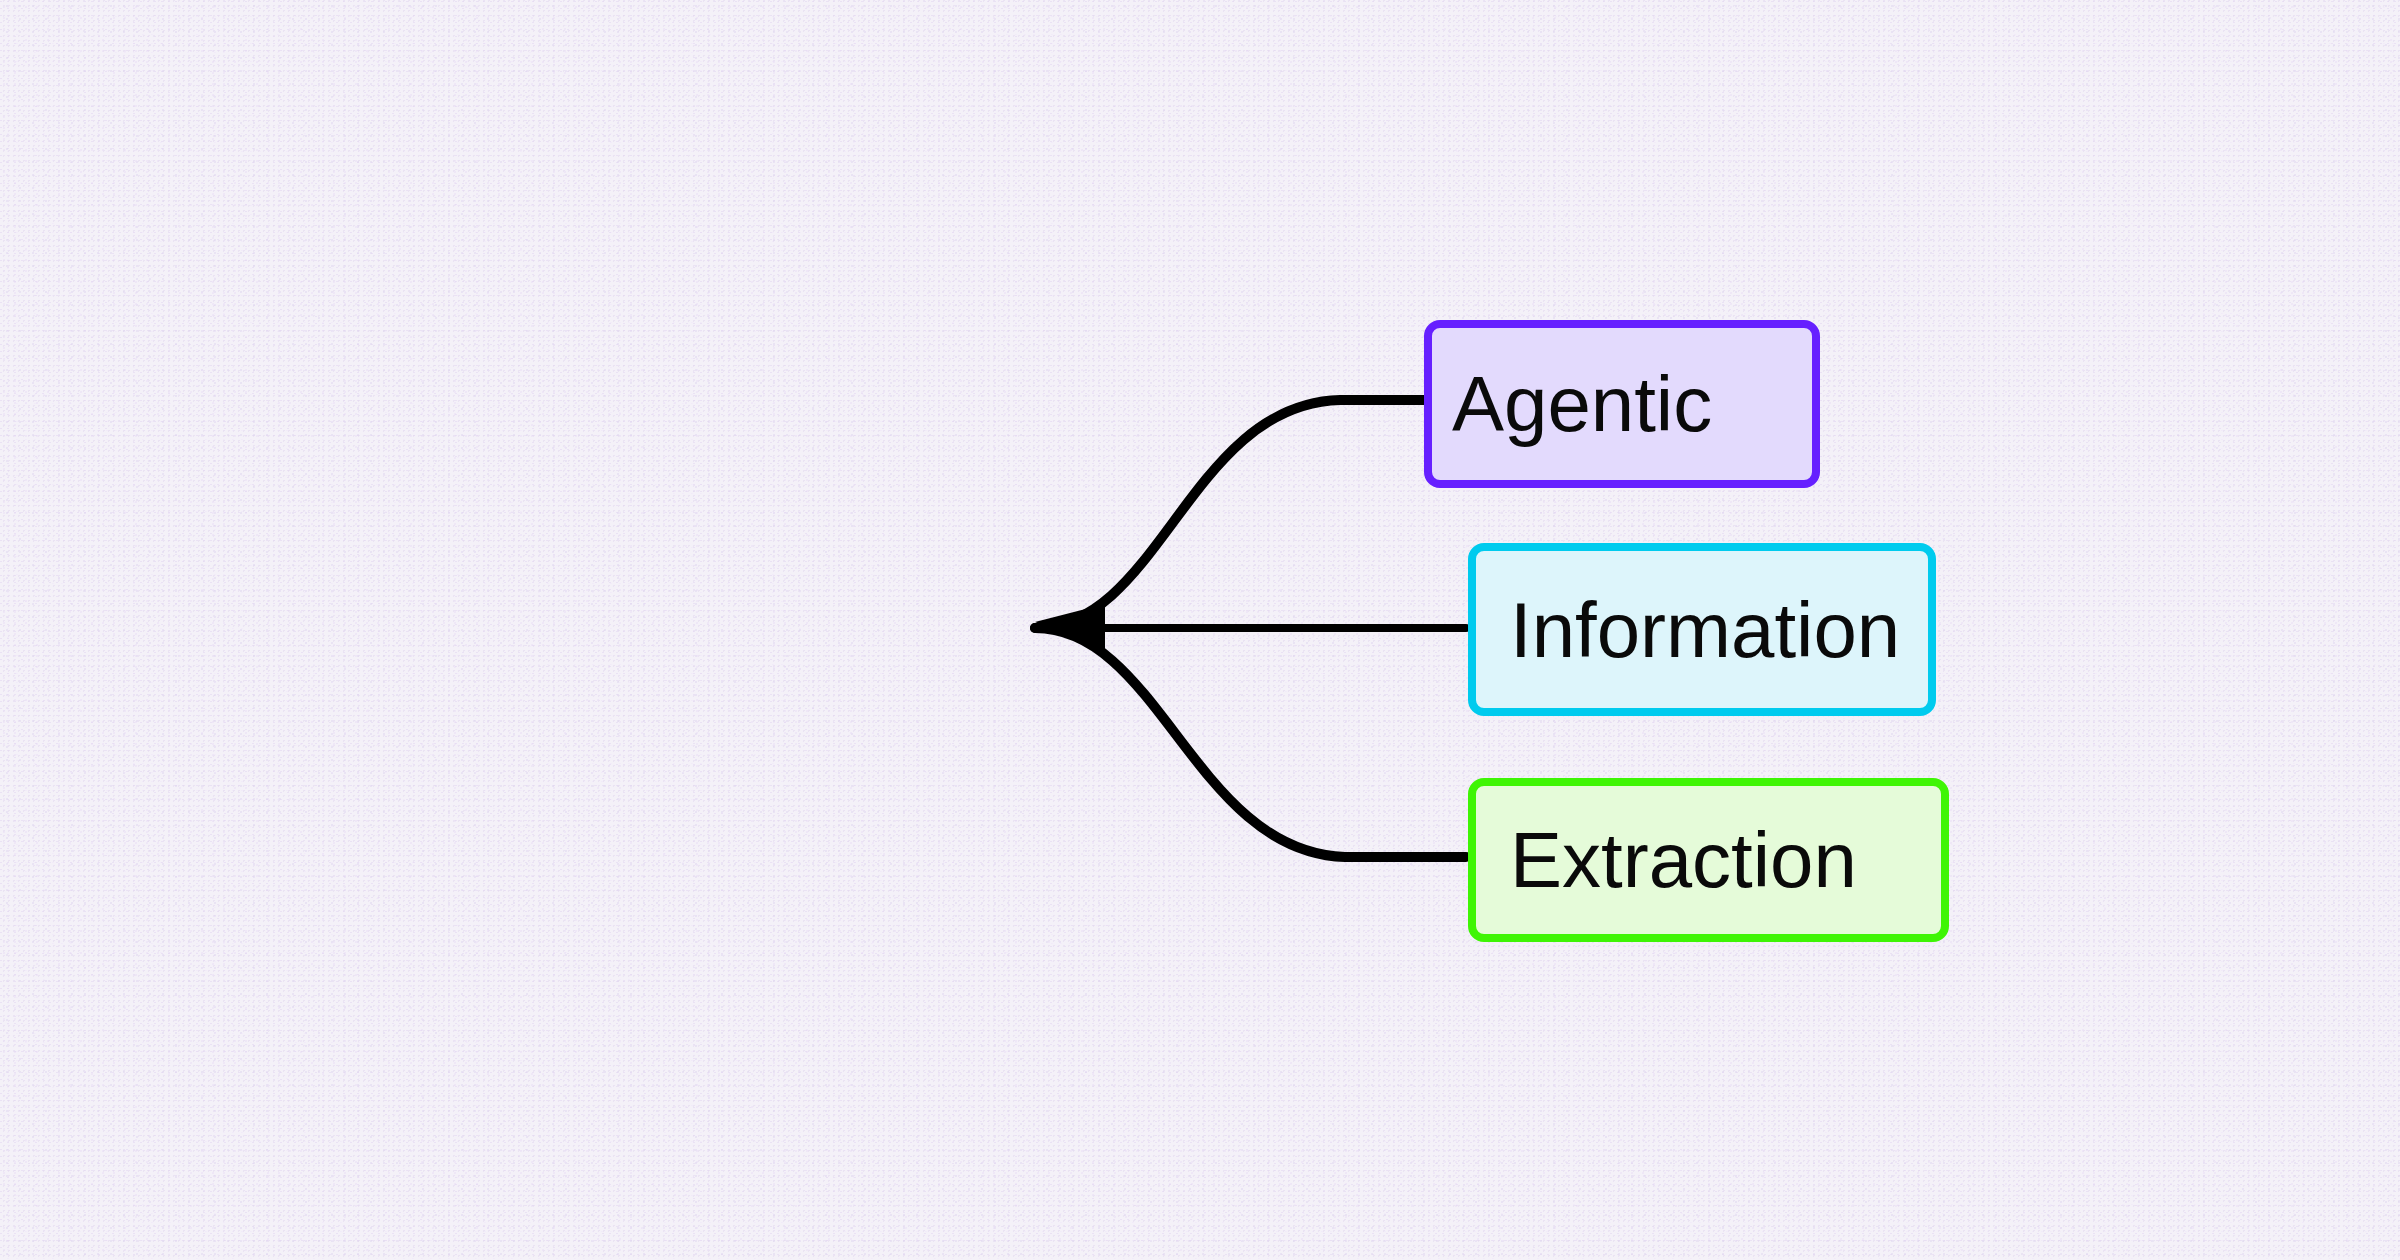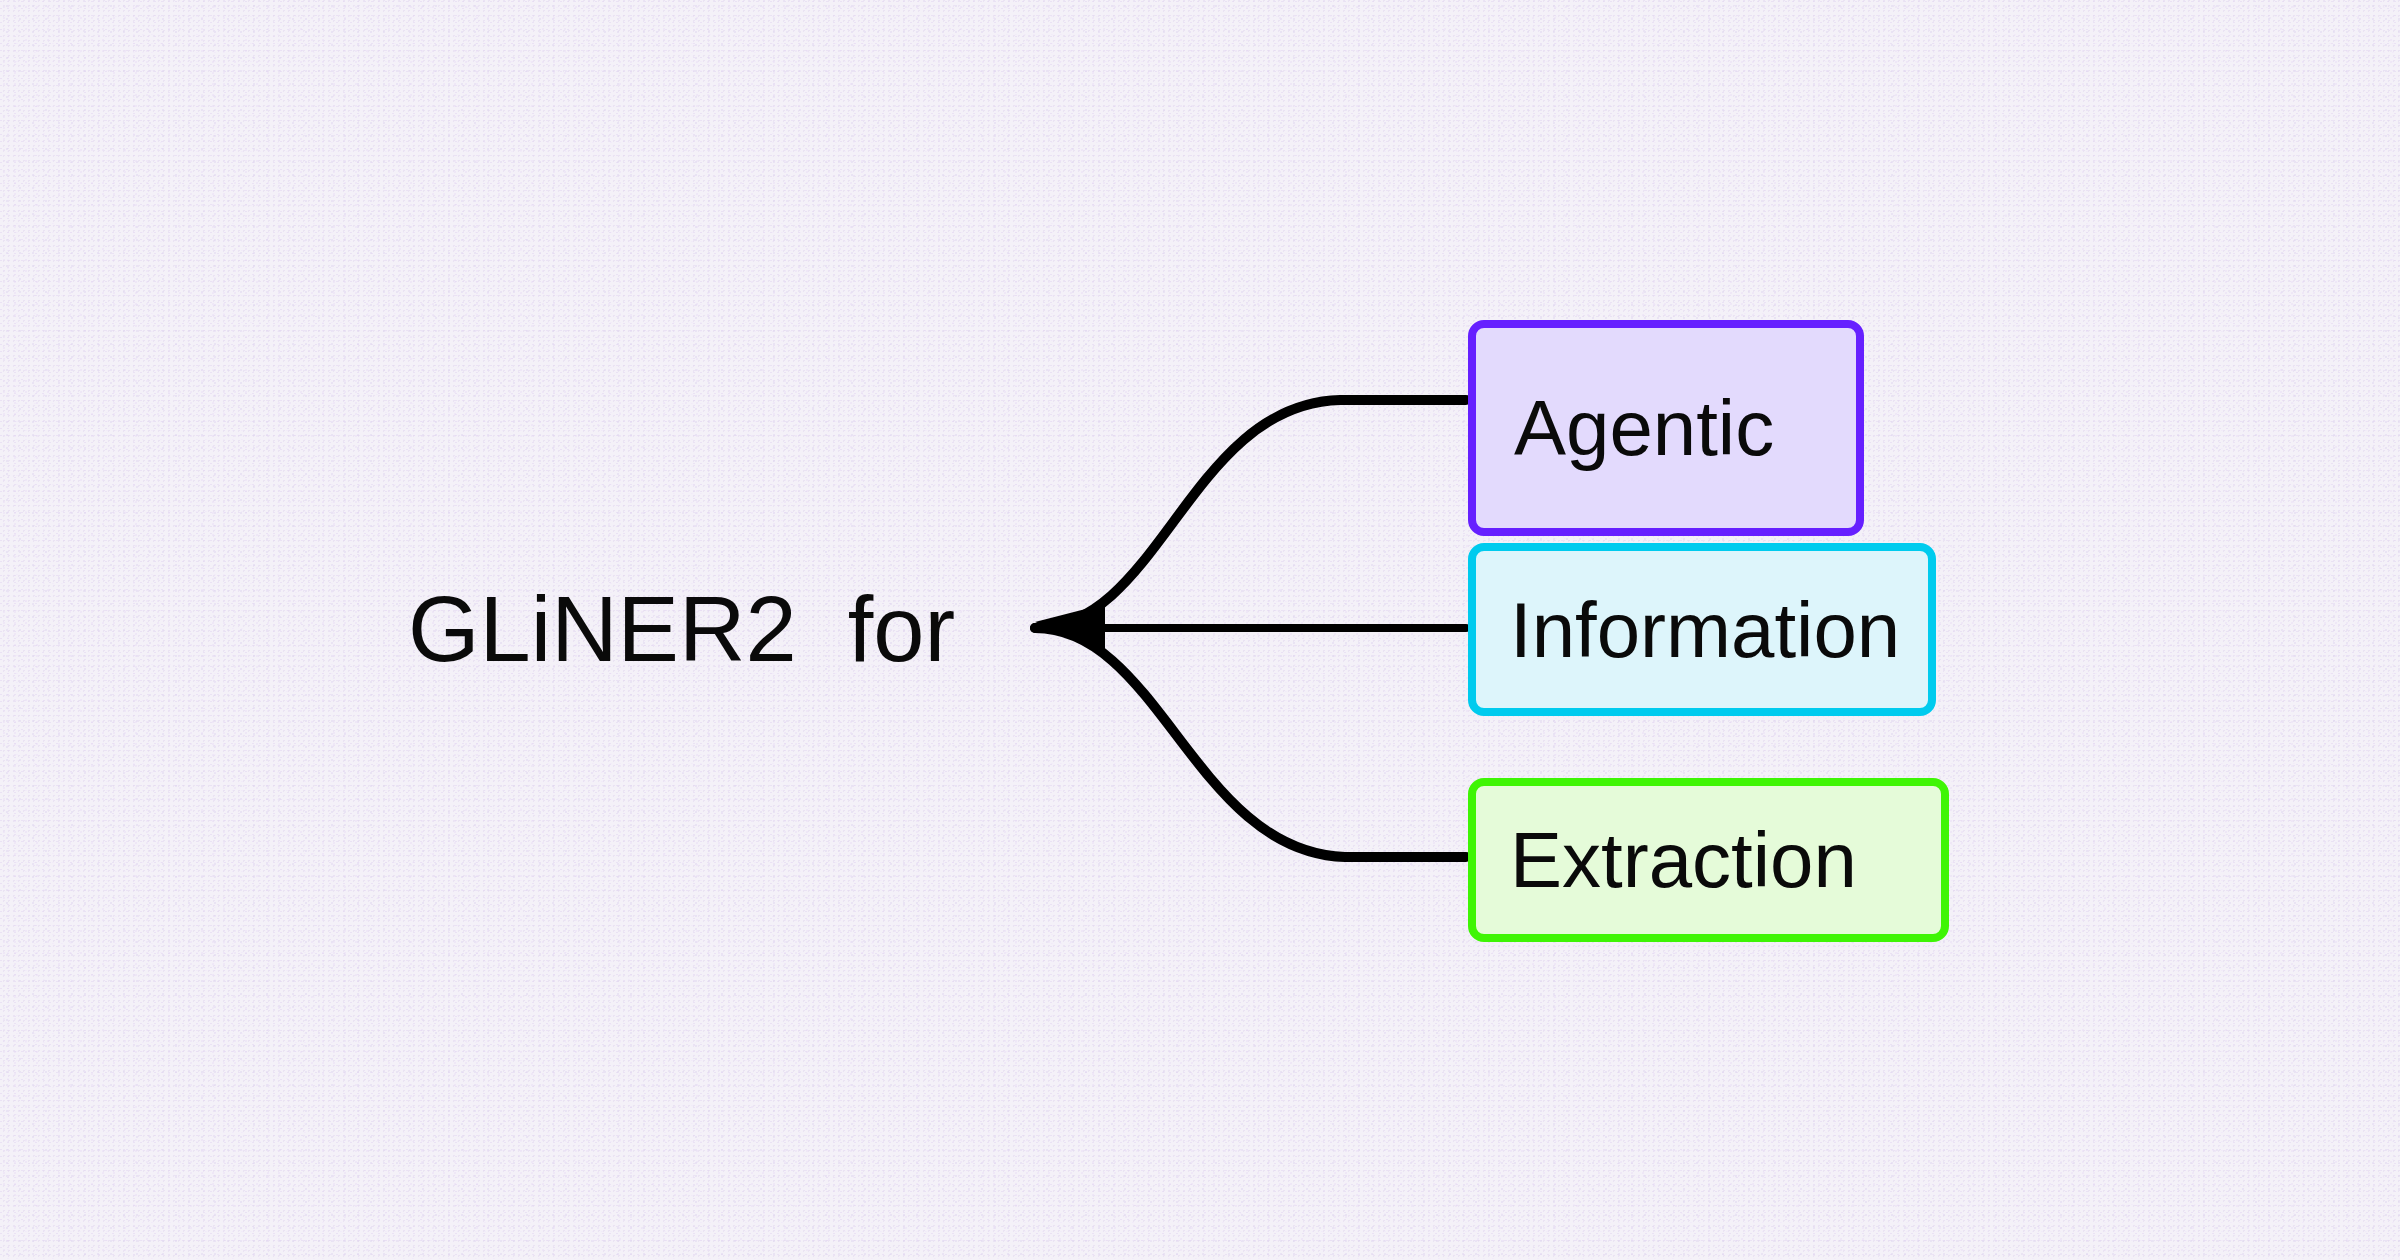--- a/index.html
+++ b/index.html
@@ -48,28 +48,28 @@
   #root-label {
     position: absolute;
     left: 408px;
     top: 583px;
     font-size: 92px;
     line-height: 1;
     color: #0a0a0a;
     white-space: pre;
   }
   #node-agentic {
-    left: 1468px;
+    left: 1424px;
     top: 320px;
     width: 396px;
-    height: 216px;
+    height: 168px;
     border-width: 8px;
     border-color: #6620ff;
     background: #e3dafd;
-    padding-left: 38px;
+    padding-left: 20px;
   }
   #node-information {
     left: 1468px;
     top: 543px;
     width: 468px;
     height: 173px;
     border-width: 8px;
     border-color: #00cbee;
     background: #ddf5fb;
     padding-left: 34px;
@@ -94,21 +94,20 @@
 
     <path d="M 1035 628 C 1160 628, 1190 404, 1340 400 L 1466 400" fill="none" stroke="#000000" stroke-width="10" stroke-linecap="round"></path>
 
     <path d="M 1035 628 L 1466 628" fill="none" stroke="#000000" stroke-width="8" stroke-linecap="round"></path>
 
     <path d="M 1035 628 C 1160 628, 1195 852, 1345 857 L 1466 857" fill="none" stroke="#000000" stroke-width="10" stroke-linecap="round"></path>
 
     <path d="M 1035 622 L 1105 604 L 1105 652 Z" fill="#000000"></path>
   </svg>
 
-  <div id="root-label">GLiNER2  for</div>
 
   <div class="node-box" id="node-agentic">
     <span class="node-label">Agentic</span>
   </div>
 
   <div class="node-box" id="node-information">
     <span class="node-label">Information</span>
   </div>
 
   <div class="node-box" id="node-extraction">

